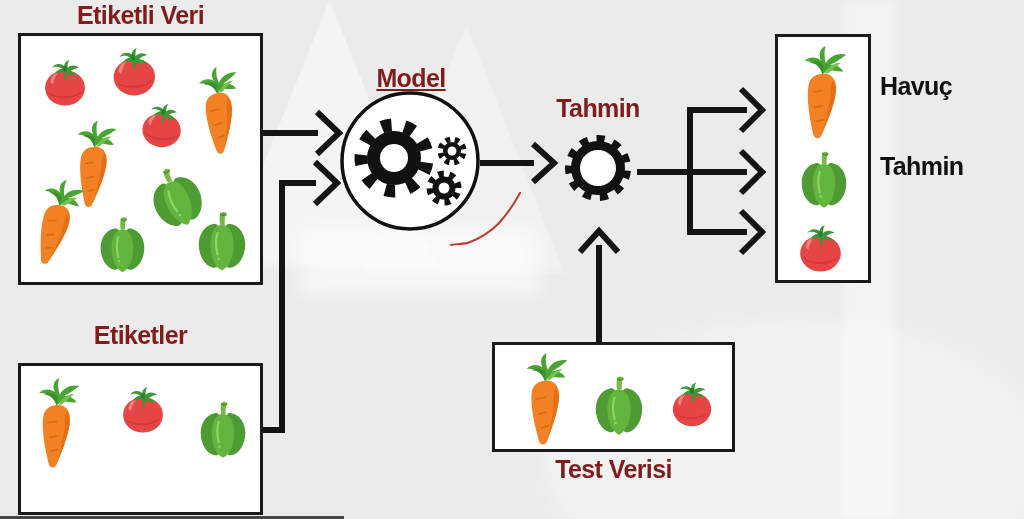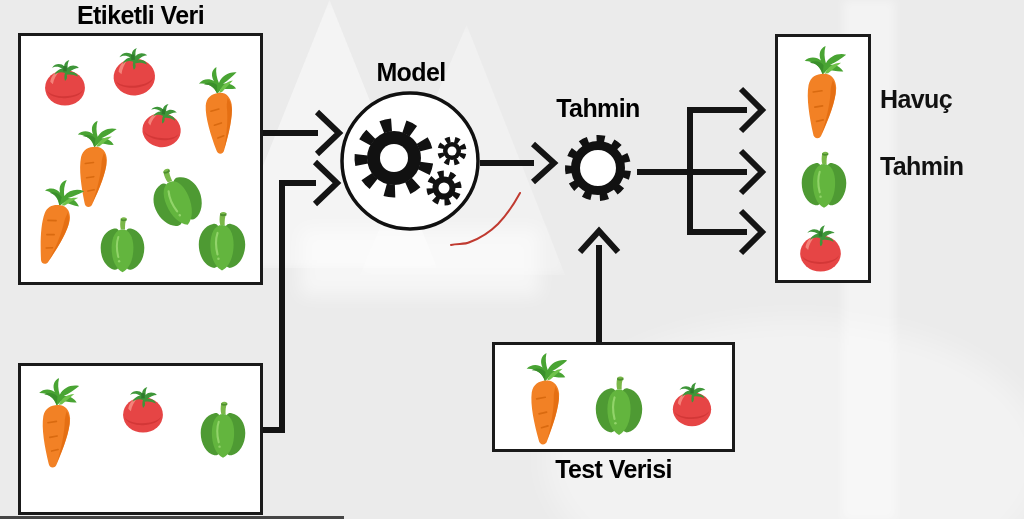--- a/index.html
+++ b/index.html
@@ -40,30 +40,30 @@
   #labels-box .veg1{left:12px;top:12px;width:46px;height:95px;transform:rotate(5deg);}
   #labels-box .veg2{left:96px;top:21px;width:52px;height:47px;}
   #labels-box .veg3{left:178px;top:33px;width:48px;height:61px;}
   #test-box .veg1{left:26px;top:8px;width:48px;height:97px;transform:rotate(3deg);}
   #test-box .veg2{left:99px;top:29px;width:50px;height:63px;}
   #test-box .veg3{left:172px;top:37px;width:50px;height:46px;}
   #output-box .veg1{left:20px;top:8px;width:47px;height:100px;transform:rotate(6deg);}
   #output-box .veg2{left:22px;top:112px;width:48px;height:61px;}
   #output-box .veg3{left:16px;top:188px;width:53px;height:48px;}
   
-  .title{position:absolute;font-weight:700;font-size:25px;letter-spacing:-0.6px;color:#000000;
+  .title{position:absolute;font-weight:700;font-size:25px;letter-spacing:-0.6px;color:#7f1d1d;
     text-align:center;z-index:4;white-space:nowrap;}
   #title-labeled{left:18px;top:1px;width:245px;}
   #title-labels{left:18px;top:321px;width:245px;}
-  #title-model{left:331px;top:58px;width:160px;}
+  #title-model{left:331px;top:64px;width:160px;text-decoration:underline;}
   #title-tahmin{left:518px;top:94px;width:160px;}
   #title-test{left:492px;top:455px;width:243px;}
   .out-label{position:absolute;left:880px;font-weight:700;font-size:25px;letter-spacing:-0.6px;
     color:#111;z-index:4;white-space:nowrap;}
-  #out-label-0{top:85px;}
+  #out-label-0{top:72px;}
   #out-label-1{top:152px;}
   #out-label-2{top:228px;}
   
   #overlay{position:absolute;left:0;top:0;width:1024px;height:519px;z-index:3;pointer-events:none;}
 </style>
 </head>
 <body>
 
 <div class="canvas">
 
@@ -169,20 +169,21 @@
         </svg>
       </span>
       <span class="veg veg3">
         <svg xmlns="http://www.w3.org/2000/svg">
           <use href="#sym-tomato" xlink:href="#sym-tomato"></use>
         </svg>
       </span>
     </div>
 
   <div class="title" id="title-labeled">Etiketli Veri</div>
+  <div class="title" id="title-labels">Etiketler</div>
   <div class="title" id="title-model">Model</div>
   <div class="title" id="title-tahmin">Tahmin</div>
   <div class="title" id="title-test">Test Verisi</div>
   <div class="out-label" id="out-label-0">Havuç</div>
   <div class="out-label" id="out-label-1">Tahmin</div>
 
   <svg id="overlay" viewBox="0 0 1024 519" xmlns="http://www.w3.org/2000/svg">
     <defs>
 
       <symbol id="sym-tomato" viewBox="0 0 60 54">

